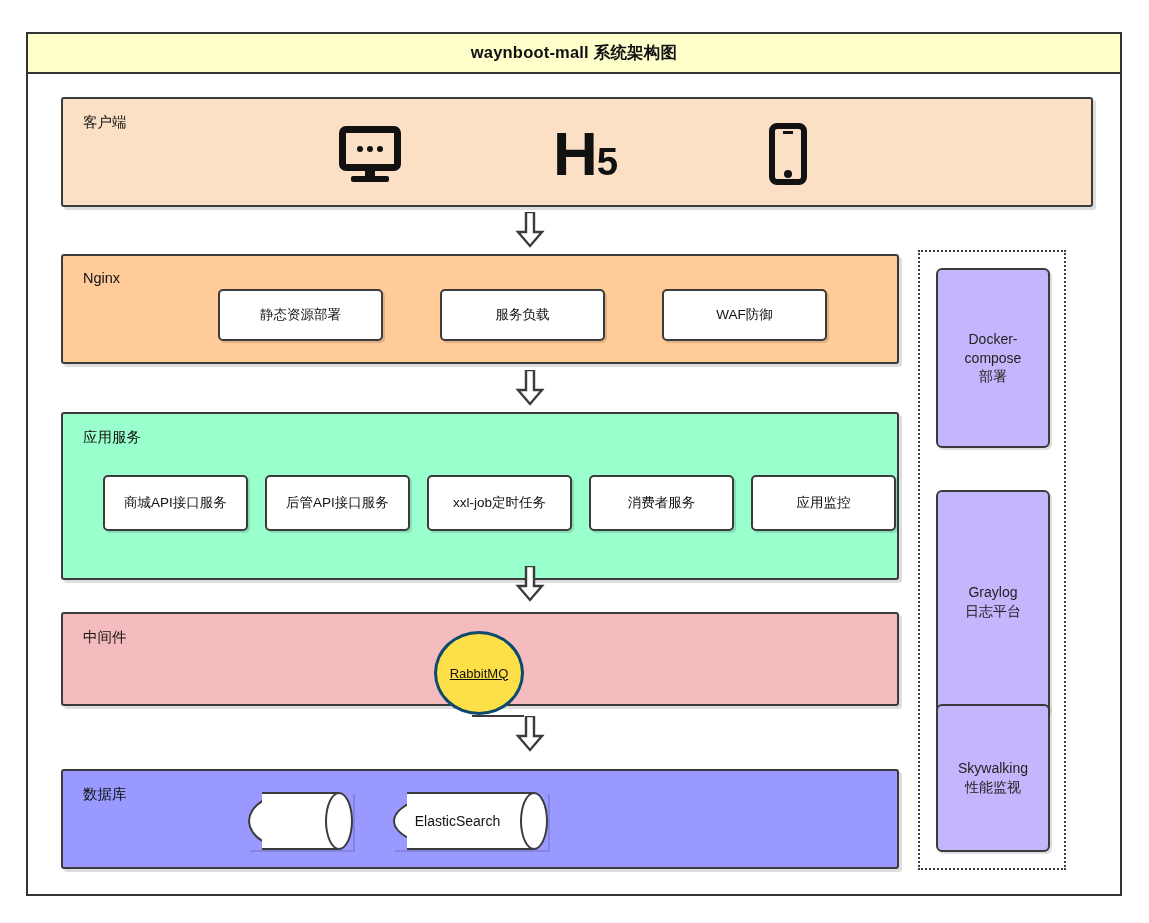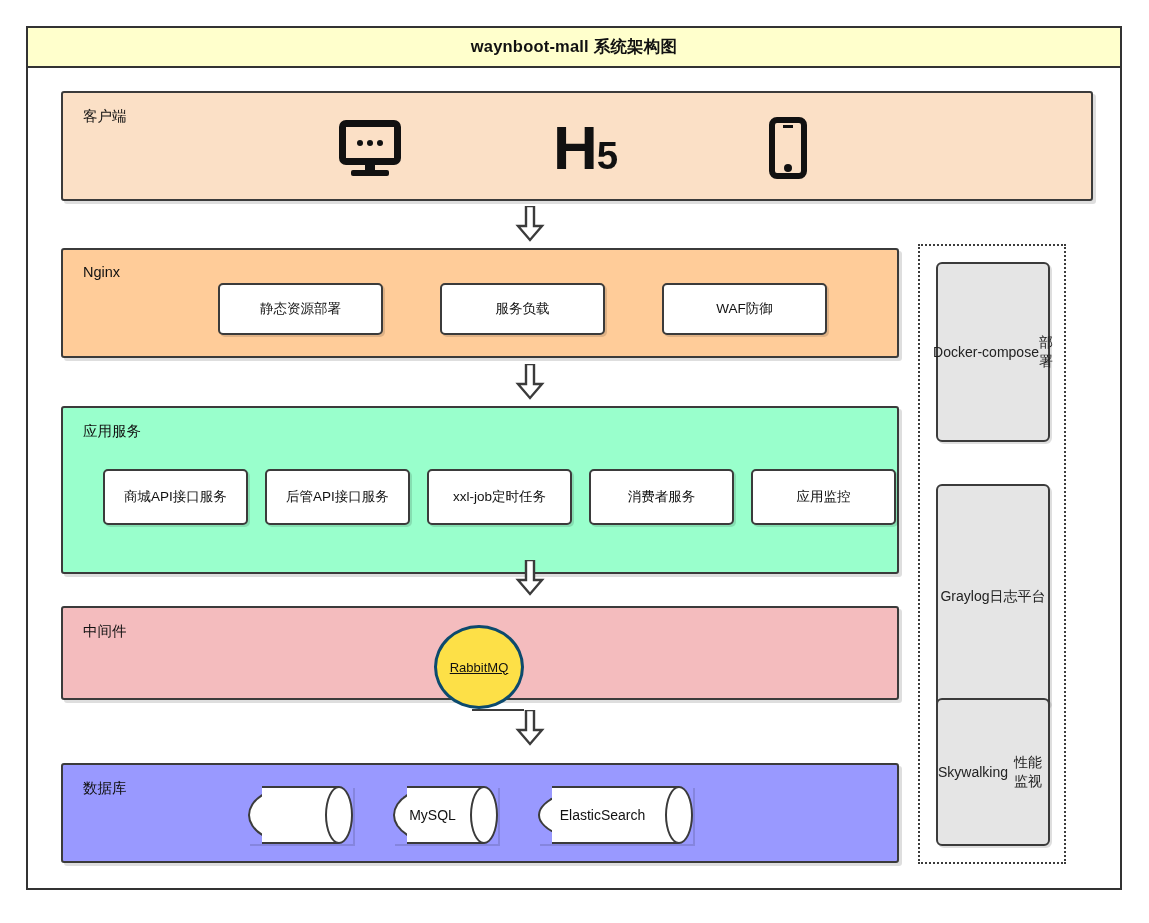--- a/index.html
+++ b/index.html
@@ -13,21 +13,21 @@
     font-family: "Liberation Sans", "DejaVu Sans", sans-serif;
     color: #1a1a1a;
     position: relative;
     overflow: hidden;
   }
 
   
   #diagram-frame {
     position: absolute;
     left: 26px;
-    top: 26px;
+    top: 32px;
     width: 1096px;
     height: 864px;
     border: 2px solid #333333;
     background: #ffffff;
     box-sizing: border-box;
   }
 
   
   #title-band {
     position: absolute;
@@ -303,26 +303,26 @@
     height: 620px;
     border: 2px dotted #3b3b3b;
     box-sizing: border-box;
     background: transparent;
   }
   .ops-box {
     position: absolute;
     left: 16px;
     width: 114px;
     box-sizing: border-box;
-    background: #e5e5e5;
+    background: #c4b5fd;
     border: 2px solid #3b3b3b;
     border-radius: 6px;
     box-shadow: 2px 2px 0 rgba(0,0,0,0.13);
     display: flex;
-    flex-direction: row;
+    flex-direction: column;
     align-items: center;
     justify-content: center;
     font-size: 14px;
     color: #222222;
     line-height: 1.35;
     text-align: center;
   }
   #ops-docker   { top: 16px;  height: 180px; }
   #ops-graylog  { top: 238px; height: 224px; }
   #ops-skywalking { top: 452px; height: 148px; }
@@ -407,26 +407,20 @@
   <div class="layer" id="layer-database">
     <span class="layer-label">数据库</span>
     <div id="db-nodes">
 
       <div class="cylinder cyl-shadow" style="width:105px;">
         <div class="body"></div>
         <div class="body-fill"></div>
         <div class="cap"></div>
       </div>
 
-      <div class="cylinder cyl-shadow" style="width:105px;">
-        <div class="body"></div>
-        <div class="body-fill"></div>
-        <div class="cap"></div>
-        <div class="cyl-label">MySQL</div>
-      </div>
 
       <div class="cylinder cyl-shadow" style="width:155px;">
         <div class="body"></div>
         <div class="body-fill"></div>
         <div class="cap"></div>
         <div class="cyl-label">ElasticSearch</div>
       </div>
 
     </div>
   </div>

